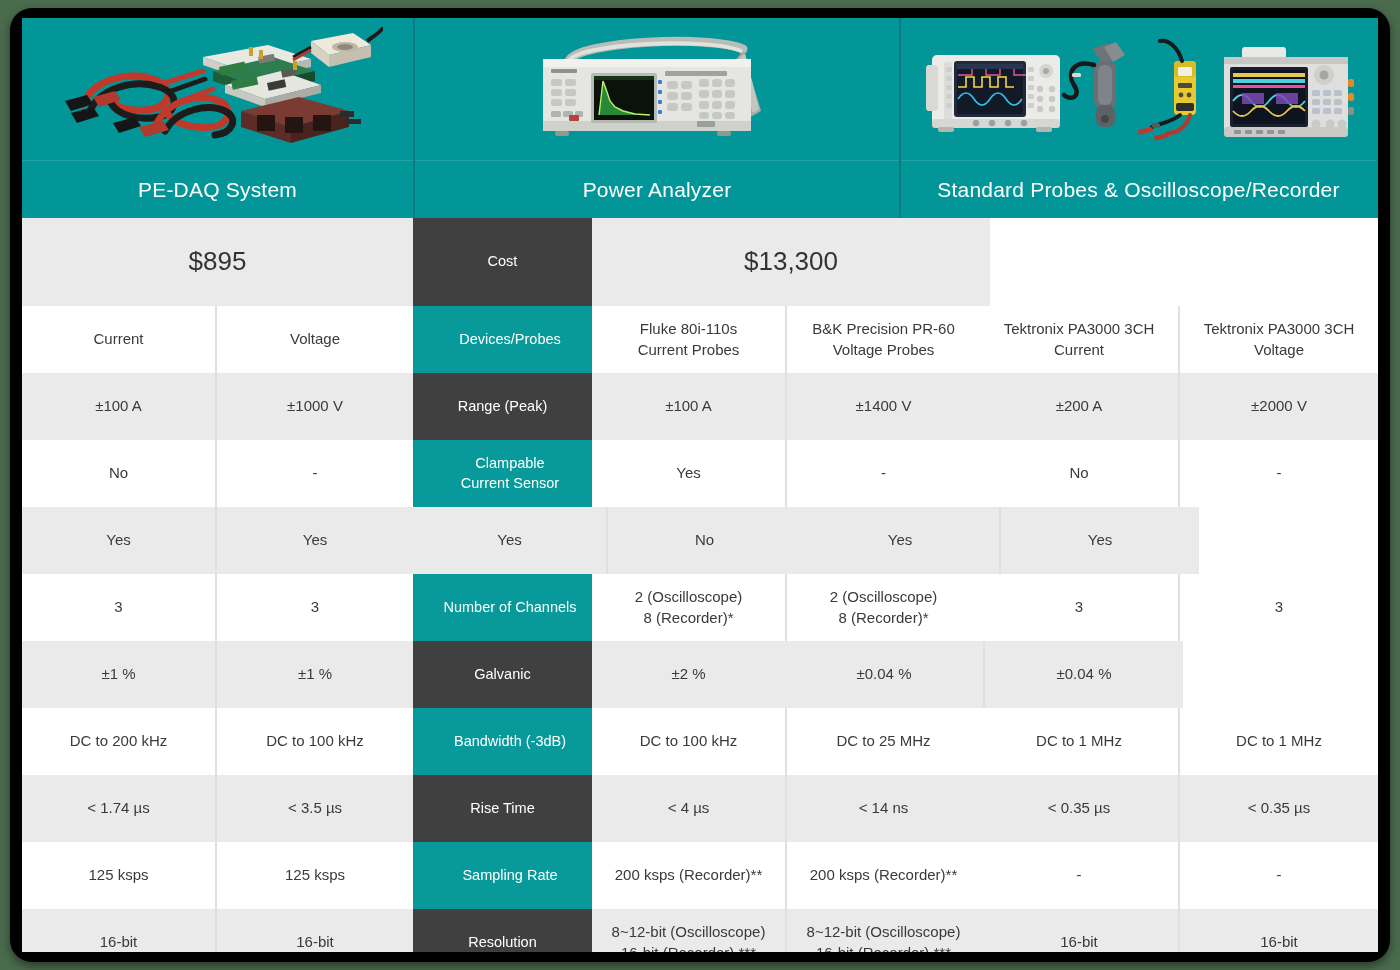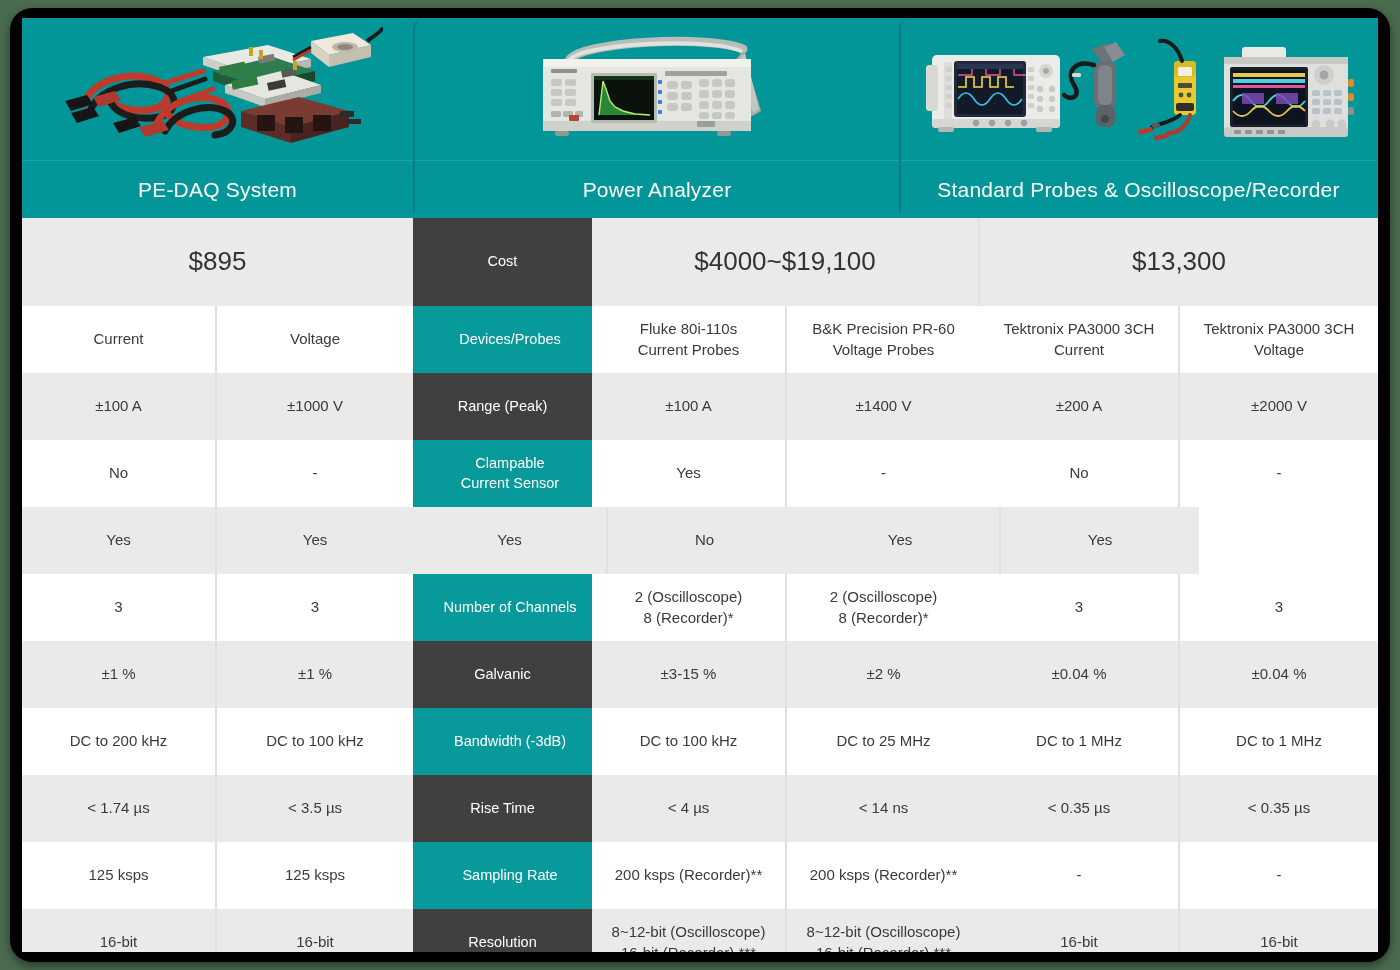--- a/index.html
+++ b/index.html
@@ -34,21 +34,20 @@
     height: 200px;
     background: #039698;
   }
   .hdr-cell {
     position: relative;
     display: flex;
     flex-direction: column;
     align-items: center;
     justify-content: flex-end;
     background: #039698;
-    border-radius: 11px;
   }
   .hdr-cell + .hdr-cell { border-left: 2px solid #0d7c80; }
   .hdr-pe   { width: 391px; }
   .hdr-std  { width: 477px; }
   .hdr-pa   { width: 486px; }
 
   .hdr-art {
     flex: 1 1 auto;
     width: 100%;
     display: flex;
@@ -418,21 +417,20 @@
             </g>
           </svg>
         </div>
         <div class="hdr-title">Standard Probes &amp; Oscilloscope/Recorder</div>
       </div>
     </div>
 
     <div class="row shade row-cost">
       <div class="cell span2 cost-val">$895</div>
       <div class="cell clab">Cost</div>
-      <div class="cell span3 cost-val vline">$4000~$19,100</div>
       <div class="cell span4 cost-val">$13,300</div>
     </div>
 
     <div id="rows-host">
         <div class="row row-body plain">
           <div class="cell c1 vline">Current</div>
           <div class="cell c2">Voltage</div>
           <div class="cell clab">Devices/Probes</div>
           <div class="cell c3 vline">Fluke 80i-110s
 Current Probes</div>
@@ -478,21 +476,20 @@
 8 (Recorder)*</div>
           <div class="cell c4">2 (Oscilloscope)
 8 (Recorder)*</div>
           <div class="cell c5 vline">3</div>
           <div class="cell c6">3</div>
         </div>
         <div class="row row-body shade">
           <div class="cell c1 vline">±1 %</div>
           <div class="cell c2">±1 %</div>
           <div class="cell clab">Galvanic</div>
-          <div class="cell c3 vline">±3-15 %</div>
           <div class="cell c4">±2 %</div>
           <div class="cell c5 vline">±0.04 %</div>
           <div class="cell c6">±0.04 %</div>
         </div>
         <div class="row row-body plain">
           <div class="cell c1 vline">DC to 200 kHz</div>
           <div class="cell c2">DC to 100 kHz</div>
           <div class="cell clab">Bandwidth (-3dB)</div>
           <div class="cell c3 vline">DC to 100 kHz</div>
           <div class="cell c4">DC to 25 MHz</div>

